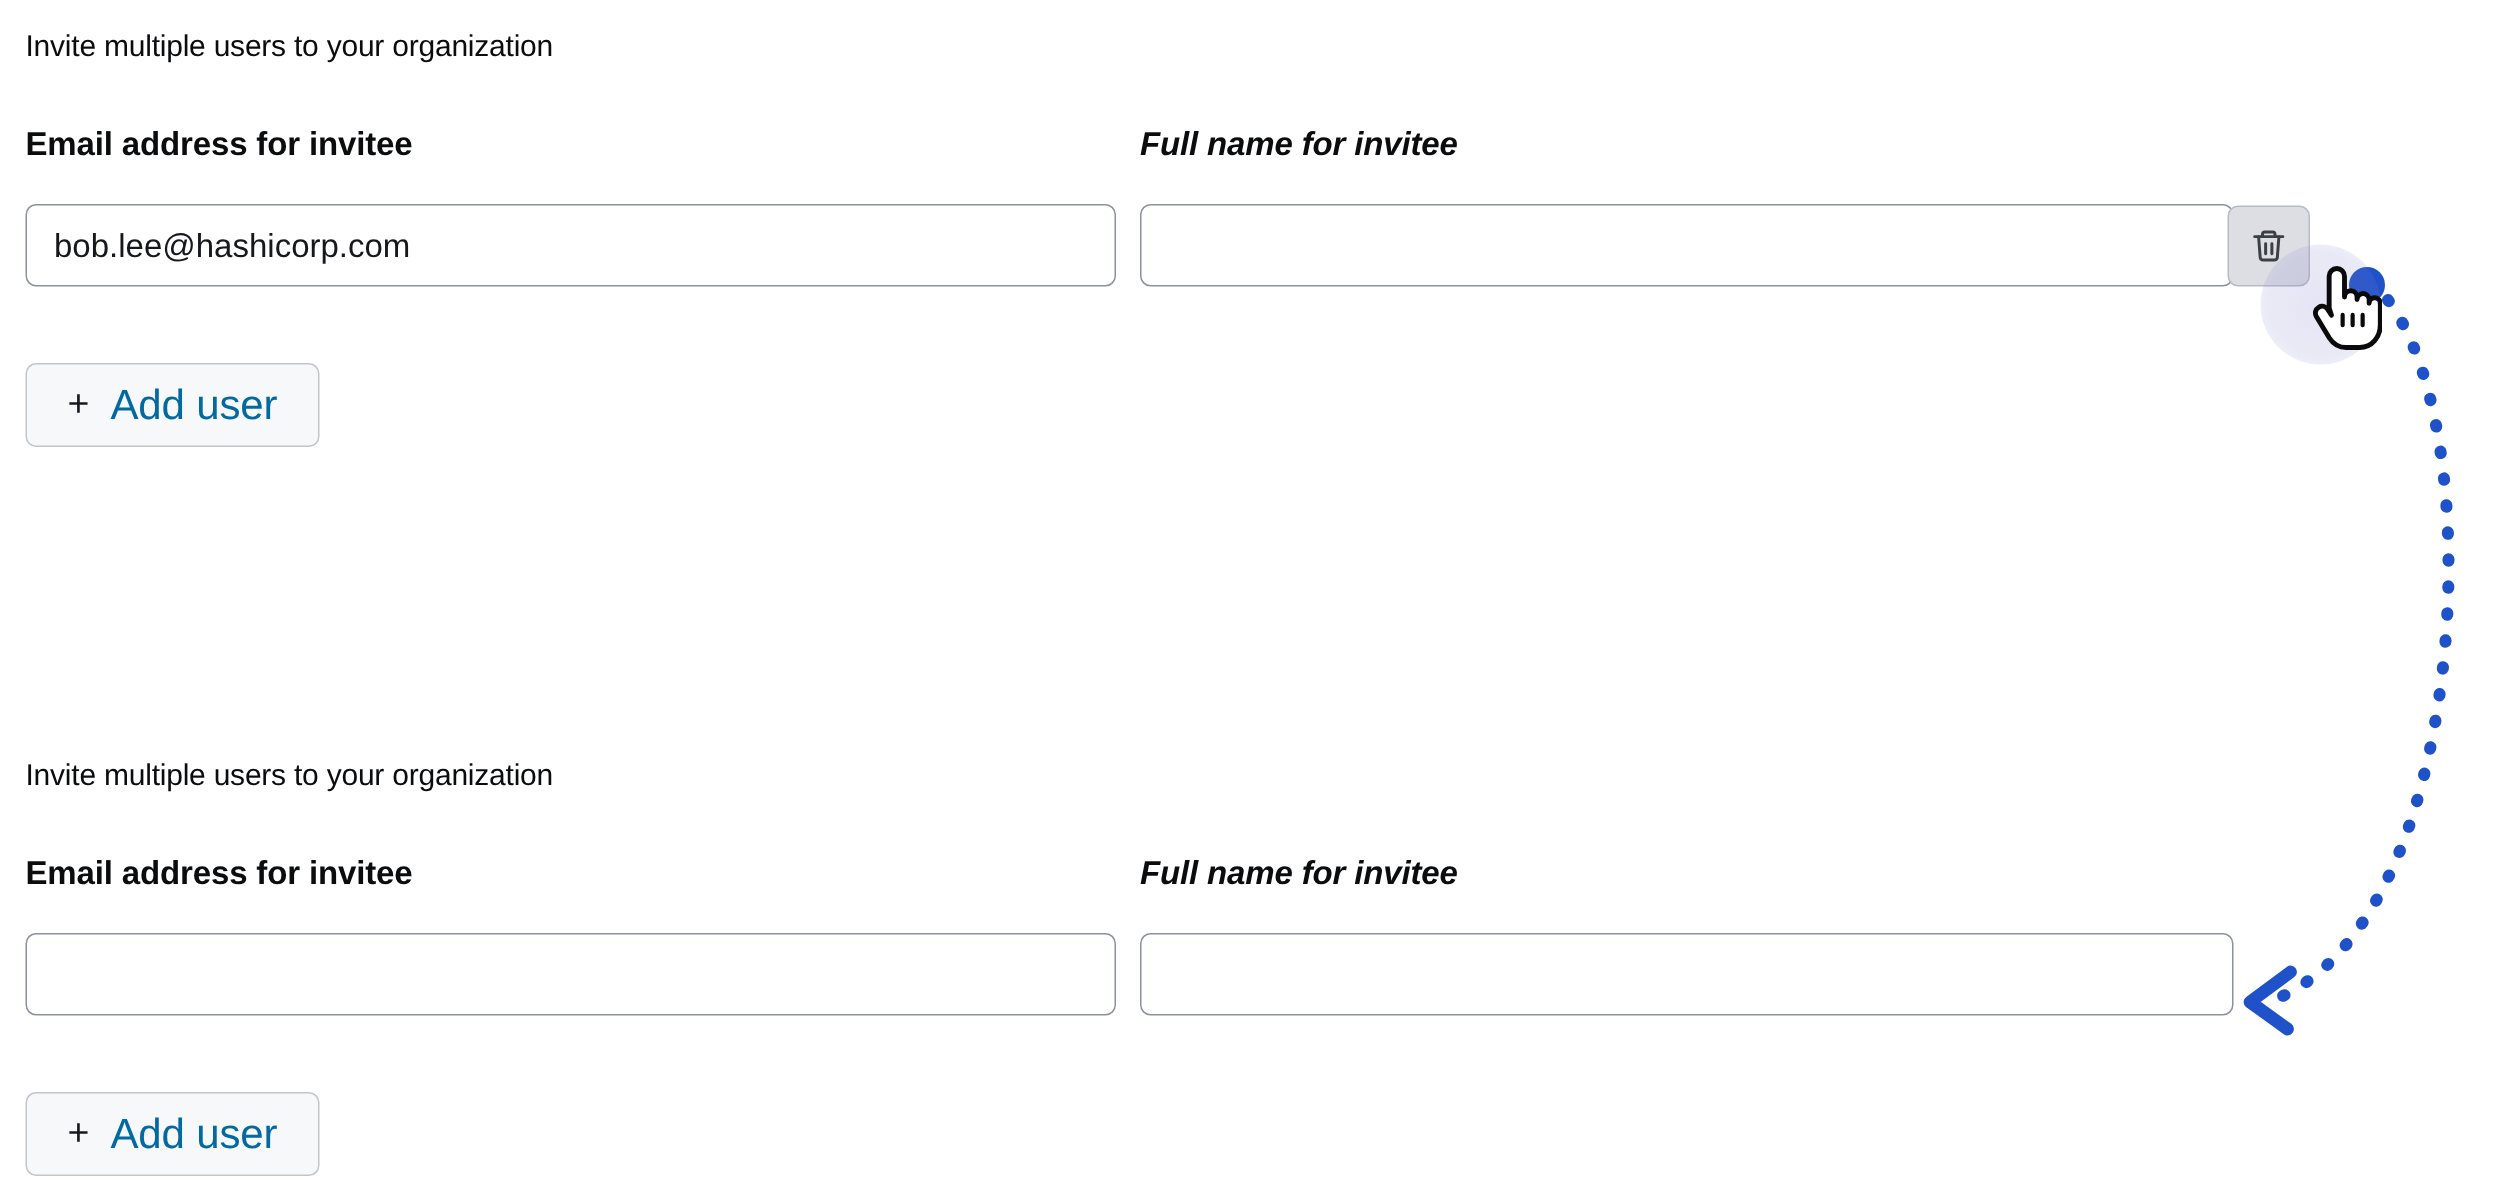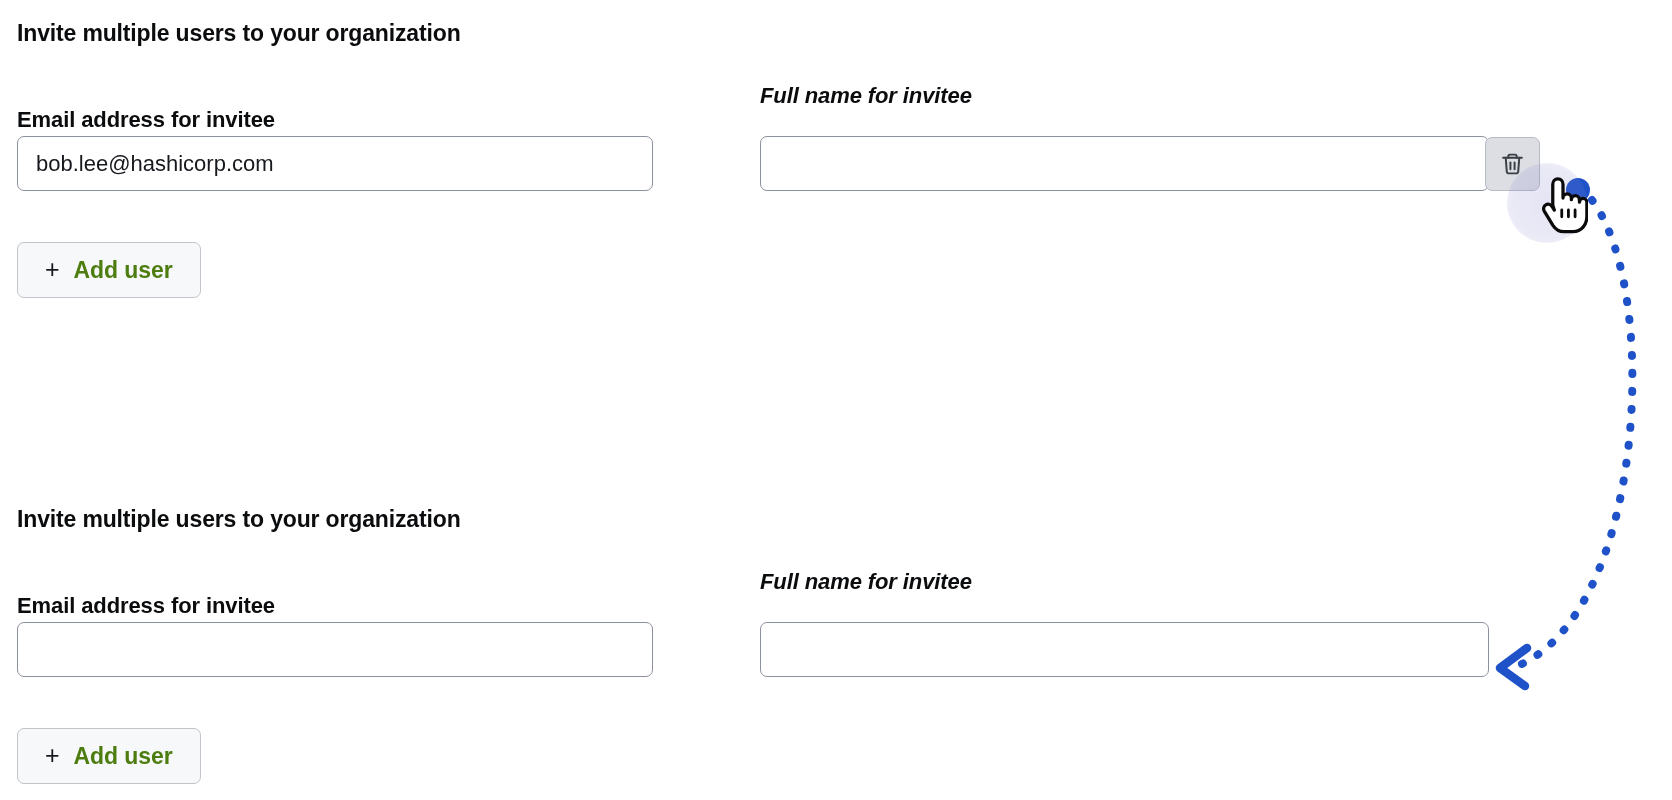--- a/index.html
+++ b/index.html
@@ -22,54 +22,54 @@
     left: 0;
     width: 1672px;
   }
   .section.first { top: 0px; }
   .section.second { top: 486px; }
 
   .section-title {
     position: absolute;
     left: 17px;
     top: 20px;
-    font-size: 23px;
-    font-weight: 700;
+    font-size: 20px;
+    font-weight: 400;
     letter-spacing: -0.15px;
     color: #0b0c0e;
     white-space: nowrap;
   }
 
   .field-label {
     position: absolute;
     top: 83px;
     font-size: 22px;
     font-weight: 700;
     letter-spacing: -0.1px;
     color: #0b0c0e;
     white-space: nowrap;
   }
-  .field-label.email { left: 17px; margin-top: 24px; }
+  .field-label.email { left: 17px; }
   .field-label.name  { left: 760px; font-style: italic; }
 
   .text-input {
     position: absolute;
     top: 136px;
     height: 55px;
     box-sizing: border-box;
     border: 1.6px solid #8c919f;
     border-radius: 7px;
     background: #ffffff;
     font-family: "Liberation Sans", sans-serif;
     font-size: 22px;
     color: #16181d;
     padding: 0 18px;
     outline: none;
   }
-  .text-input.email { left: 17px; width: 636px; }
+  .text-input.email { left: 17px; width: 727px; }
   .text-input.name  { left: 760px; width: 729px; }
   .text-input::placeholder { color: #8c919f; }
 
   .delete-button {
     position: absolute;
     left: 1485px;
     top: 137px;
     width: 55px;
     height: 54px;
     box-sizing: border-box;
@@ -101,24 +101,24 @@
     font-family: "Liberation Sans", sans-serif;
   }
   .add-user-plus {
     font-size: 25px;
     font-weight: 500;
     line-height: 1;
     color: #16181d;
     margin-top: -2px;
   }
   .add-user-label {
-    font-size: 23px;
-    font-weight: 700;
+    font-size: 28px;
+    font-weight: 400;
     letter-spacing: -0.1px;
-    color: #4d7c0f;
+    color: #0369a1;
     white-space: nowrap;
   }
 
   
   #cursor-layer {
     position: absolute;
     left: 0; top: 0;
     width: 1672px; height: 800px;
     pointer-events: none;
   }

